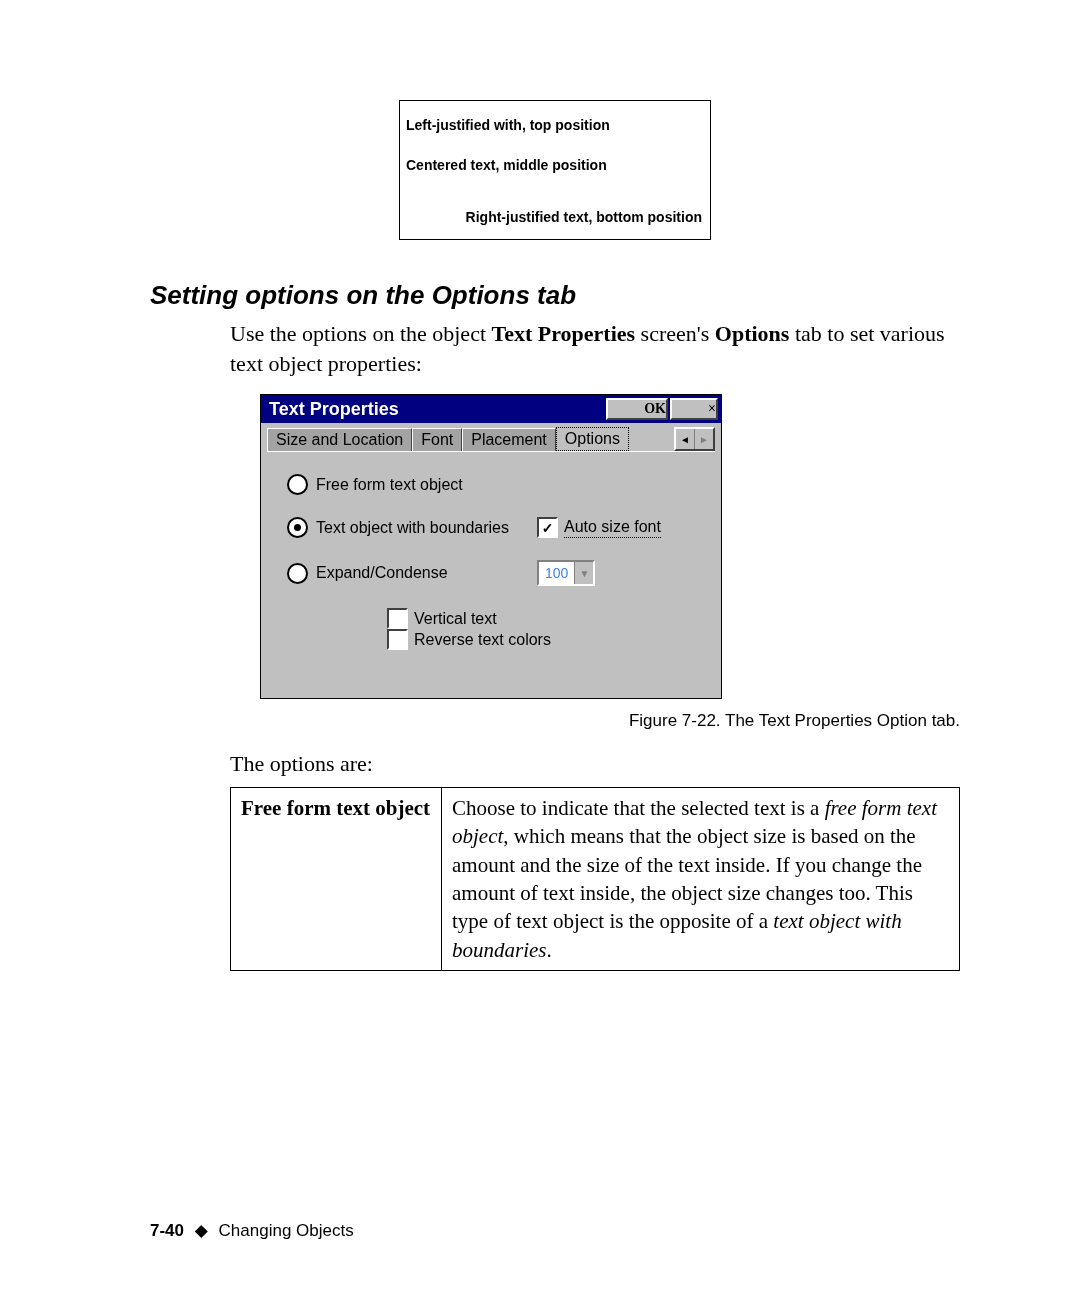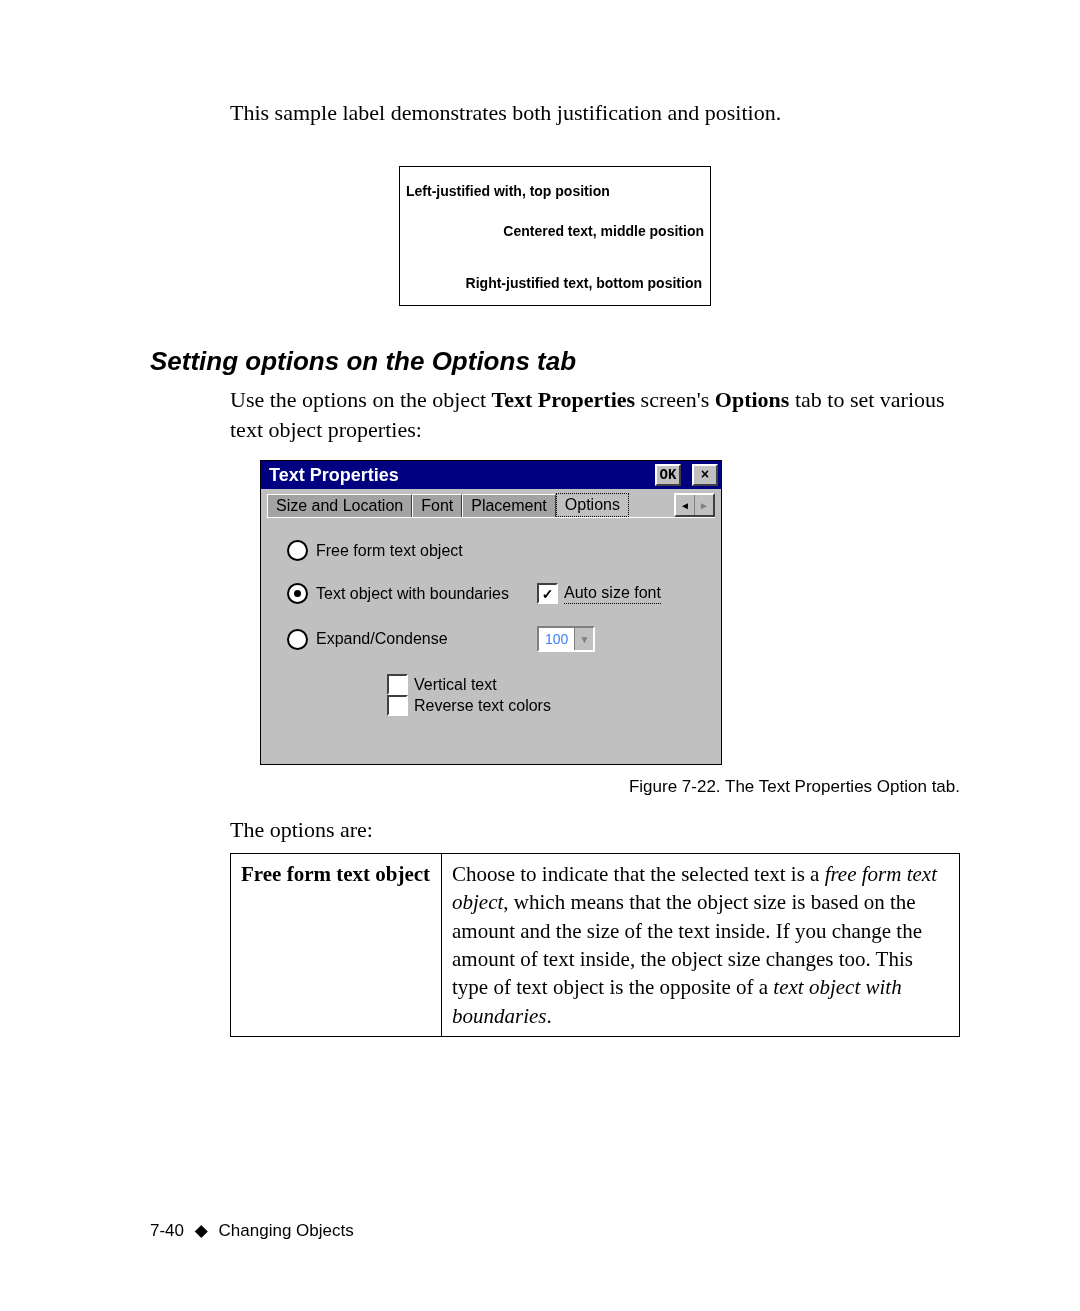--- a/index.html
+++ b/index.html
@@ -26,21 +26,21 @@
     margin: 0 auto 40px auto;
     padding: 12px 0;
   }
   .sample-left, .sample-center, .sample-right {
     font-family: Arial, Helvetica, sans-serif;
     font-size: 14px;
     font-weight: bold;
     padding: 0 6px;
   }
   .sample-left  { text-align: left;  margin: 4px 0 24px 0; }
-  .sample-center{ text-align: right;margin: 0 0 36px 0; }
+  .sample-center{ text-align: left;margin: 0 0 36px 0; }
   .sample-right { text-align: right; margin: 2px; }
   h2.section {
     font-family: Arial, Helvetica, sans-serif;
     font-style: italic;
     font-weight: bold;
     font-size: 26px;
     margin: 0 0 8px 0;
   }
   .body-text {
     font-size: 22px;
@@ -65,30 +65,31 @@
     padding: 3px 3px 3px 8px;
     font-weight: bold;
     font-size: 18px;
   }
   .titlebar .spacer { flex: 1; }
   .tb-btn {
     background: #c0c0c0;
     color: #000;
     border: 2px solid;
     border-color: #fff #404040 #404040 #fff;
-    margin-left: 11px;
+    margin-left: 2px;
     height: 22px;
     min-width: 26px;
     font-weight: bold;
     font-size: 14px;
     display: flex;
     align-items: center;
     justify-content: center;
     box-sizing: border-box;
-    font-family: Liberation Mono, monospace;
+    font-family: Liberation Serif, serif;
+    padding-left: 36px;
   }
   .tabstrip {
     display: flex;
     align-items: flex-end;
     padding: 4px 6px 0 6px;
     font-size: 16px;
   }
   .tab {
     border: 1px solid #404040;
     border-bottom: none;
@@ -211,29 +212,28 @@
   .opts-table .term { font-weight: bold; width: 190px; }
   .opts-table .desc .ital { font-style: italic; }
 
   .footer {
     position: absolute;
     left: 150px;
     bottom: 70px;
     font-family: Arial, Helvetica, sans-serif;
     font-size: 17px;
   }
-  .footer .pn { font-weight: normal; }
+  .footer .pn { font-weight: bold; }
   .footer .diamond { margin: 0 6px; }
 </style>
 </head>
 <body>
 
 <div class="page">
 
-  <p class="intro">This sample label demonstrates both justification and position.</p>
 
   <div class="sample-box">
     <div class="sample-left">Left-justified with, top position</div>
     <div class="sample-center">Centered text, middle position</div>
     <div class="sample-right">Right-justified text, bottom position</div>
   </div>
 
   <h2 class="section">Setting options on the Options tab</h2>
 
   <p class="body-text">

